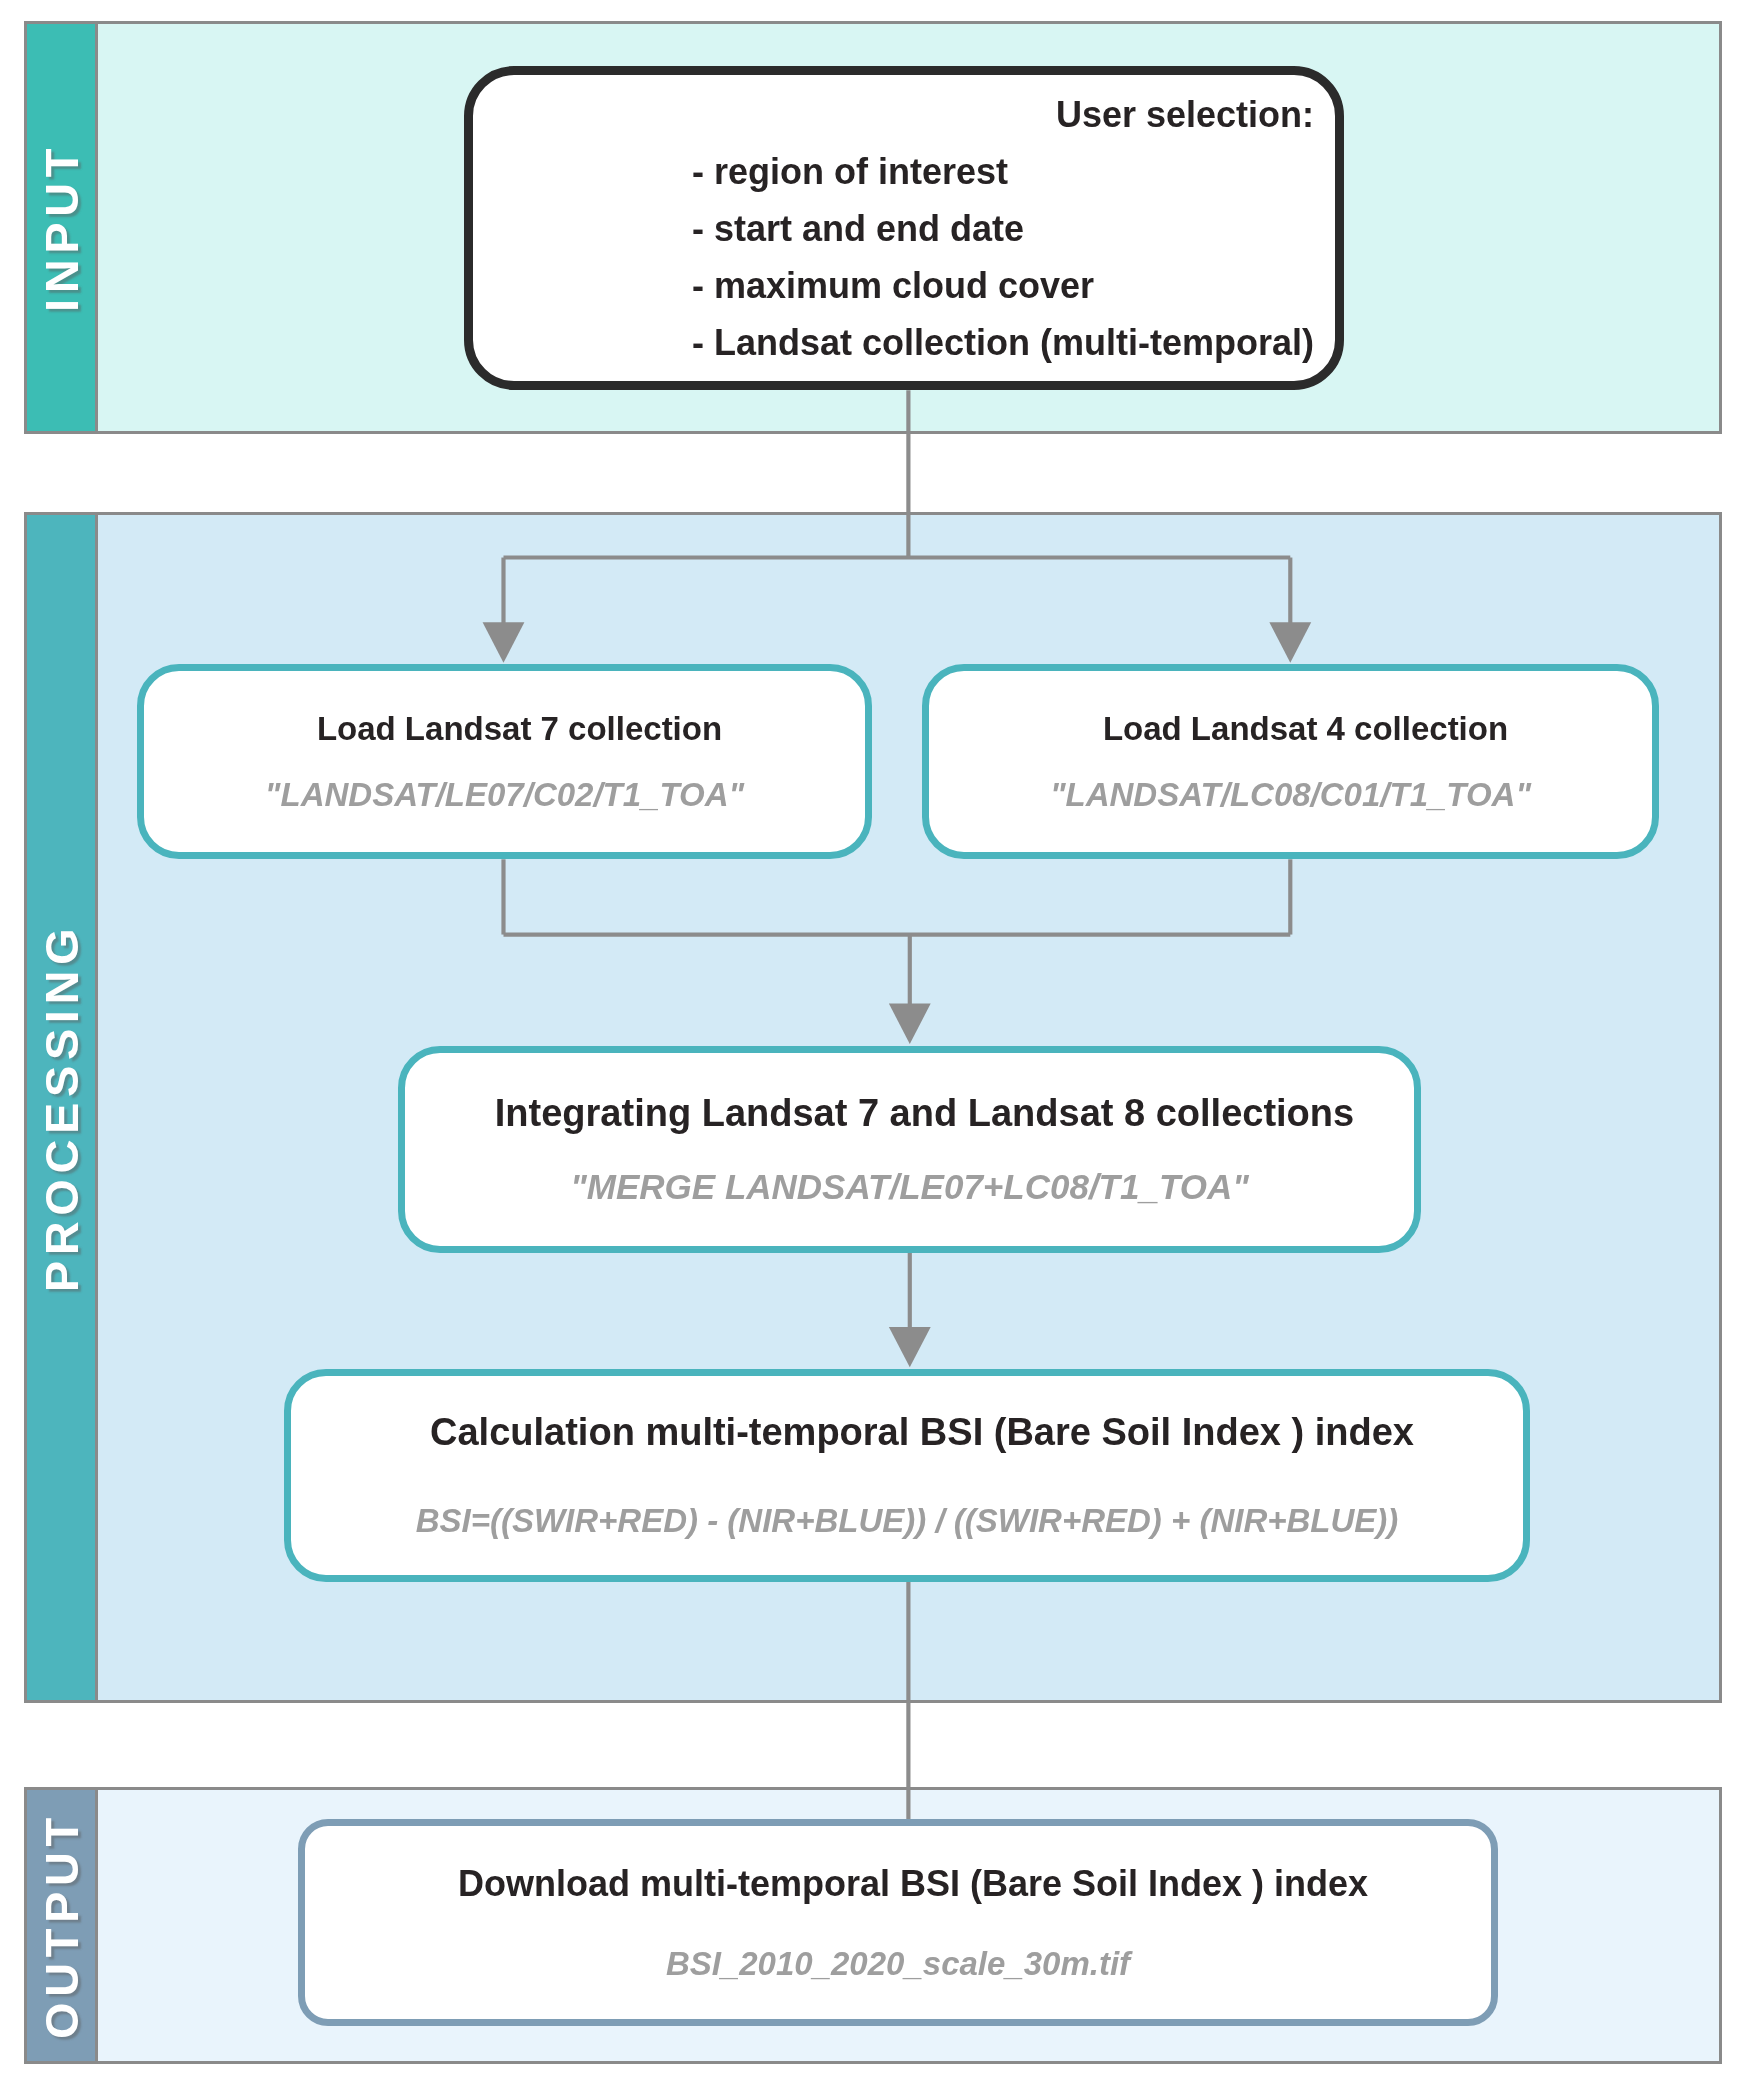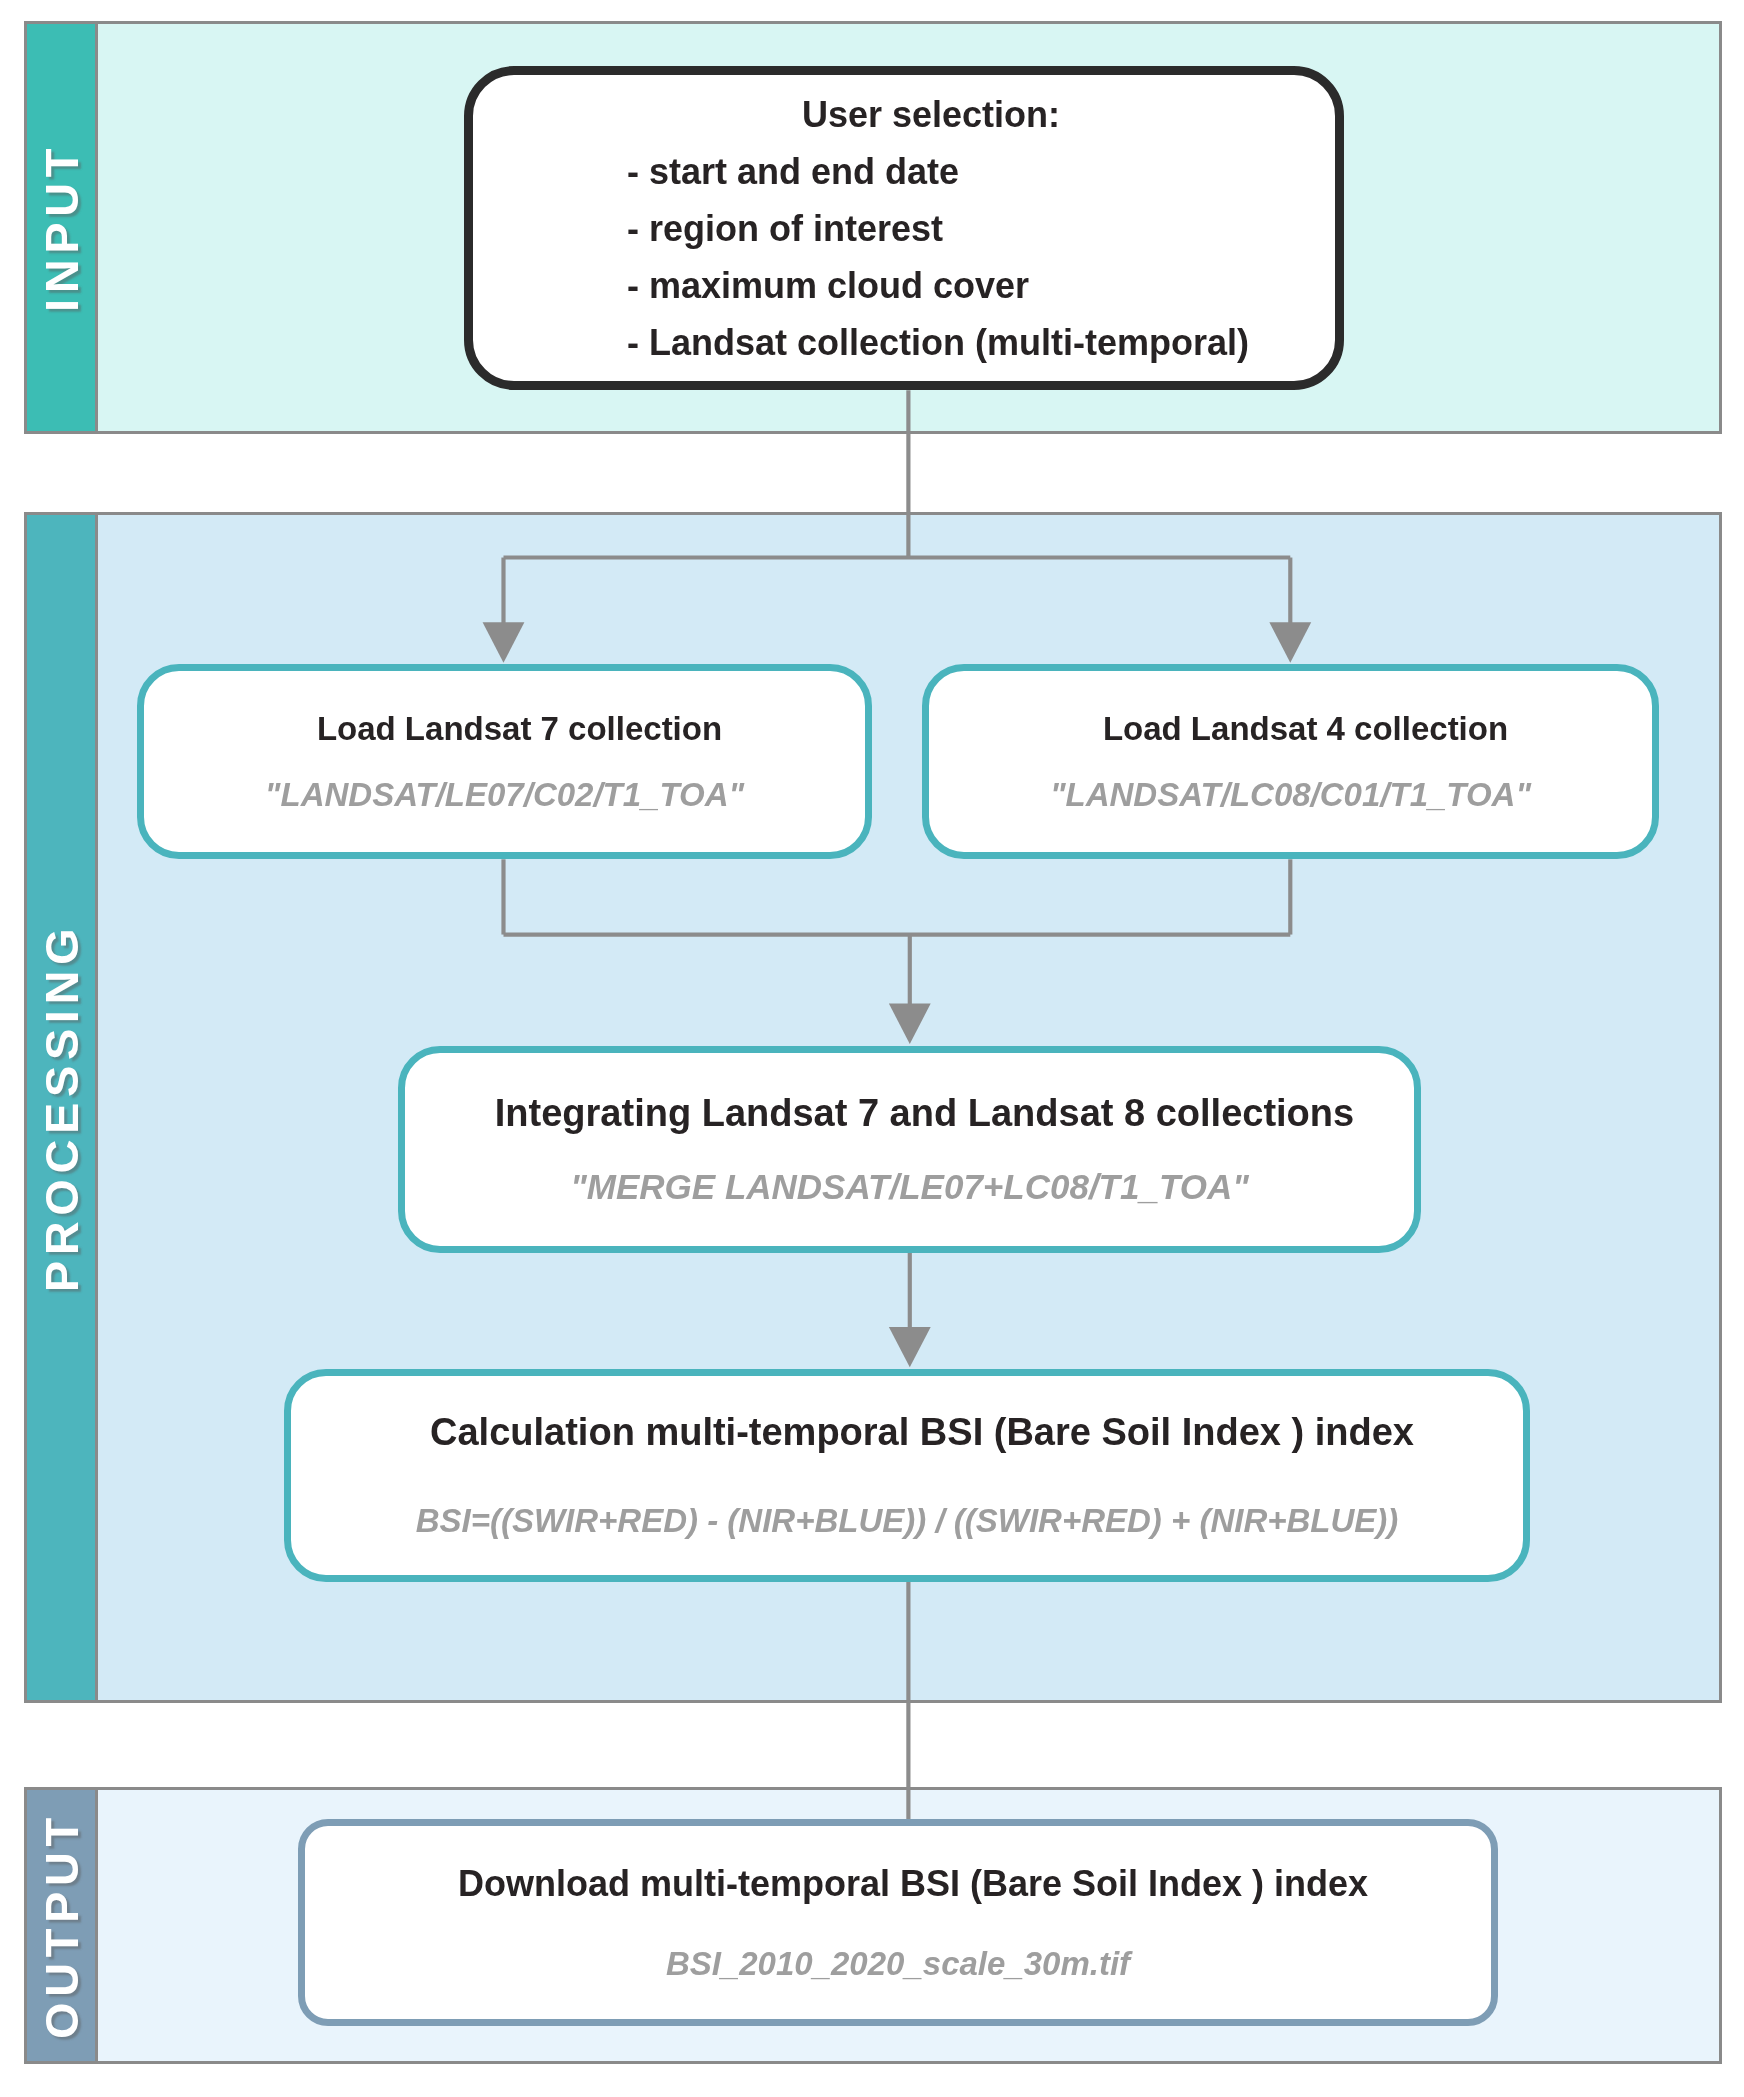--- a/index.html
+++ b/index.html
@@ -43,21 +43,21 @@
   
   .flowbox {
     position:absolute; background:#ffffff; box-sizing:border-box;
     display:flex; flex-direction:column; align-items:center; justify-content:center;
   }
   .teal-border { border:7.7px solid var(--box-teal); border-radius:42px; }
 
   #box-user {
     left:464px; top:66px; width:880px; height:324px;
     border:9.8px solid var(--userbox-border); border-radius:50px;
-    align-items:center; padding:7px 21px 7px 75px;
+    align-items:flex-end; padding:7px 21px 7px 75px;
   }
   .u-title, .u-item {
     font-size:36px; font-weight:700; color:var(--title-ink); line-height:57px;
     white-space:nowrap;
   }
   .u-item { padding-left:14px; }
 
   #box-ls7       { left:137px;  top:664px;  width:735px; height:195px; gap:28px; }
   #box-ls8       { left:922px; top:664px;  width:737px; height:195px; gap:28px; }
   #box-integrate { left:398px;  top:1046px; width:1023px; height:207px; gap:32px; }
@@ -125,22 +125,22 @@
     <path class="conn" d="M1305 1341 V1444"></path>
     <polygon class="arrow" points="1275,1440 1335,1440 1305,1498"></polygon>
     <path class="conn" d="M1305 1797 V1908"></path>
     <polygon class="arrow" points="1275,1904 1335,1904 1305,1962"></polygon>
     <path class="conn" d="M1303 2270 V2610"></path>
   </svg>
 
   <div class="flowbox" id="box-user">
     <div class="u-title">User selection:</div>
     <div>
+        <div class="u-item">- region of interest</div>
         <div class="u-item">- start and end date</div>
-        <div class="u-item">- region of interest</div>
         <div class="u-item">- maximum cloud cover</div>
         <div class="u-item">- Landsat collection (multi-temporal)</div>
       </div>
   </div>
 
   <div class="flowbox teal-border" id="box-ls7">
     <div class="box-title">Load Landsat 7 collection</div>
     <div class="box-code">"LANDSAT/LE07/C02/T1_TOA"</div>
   </div>
 

